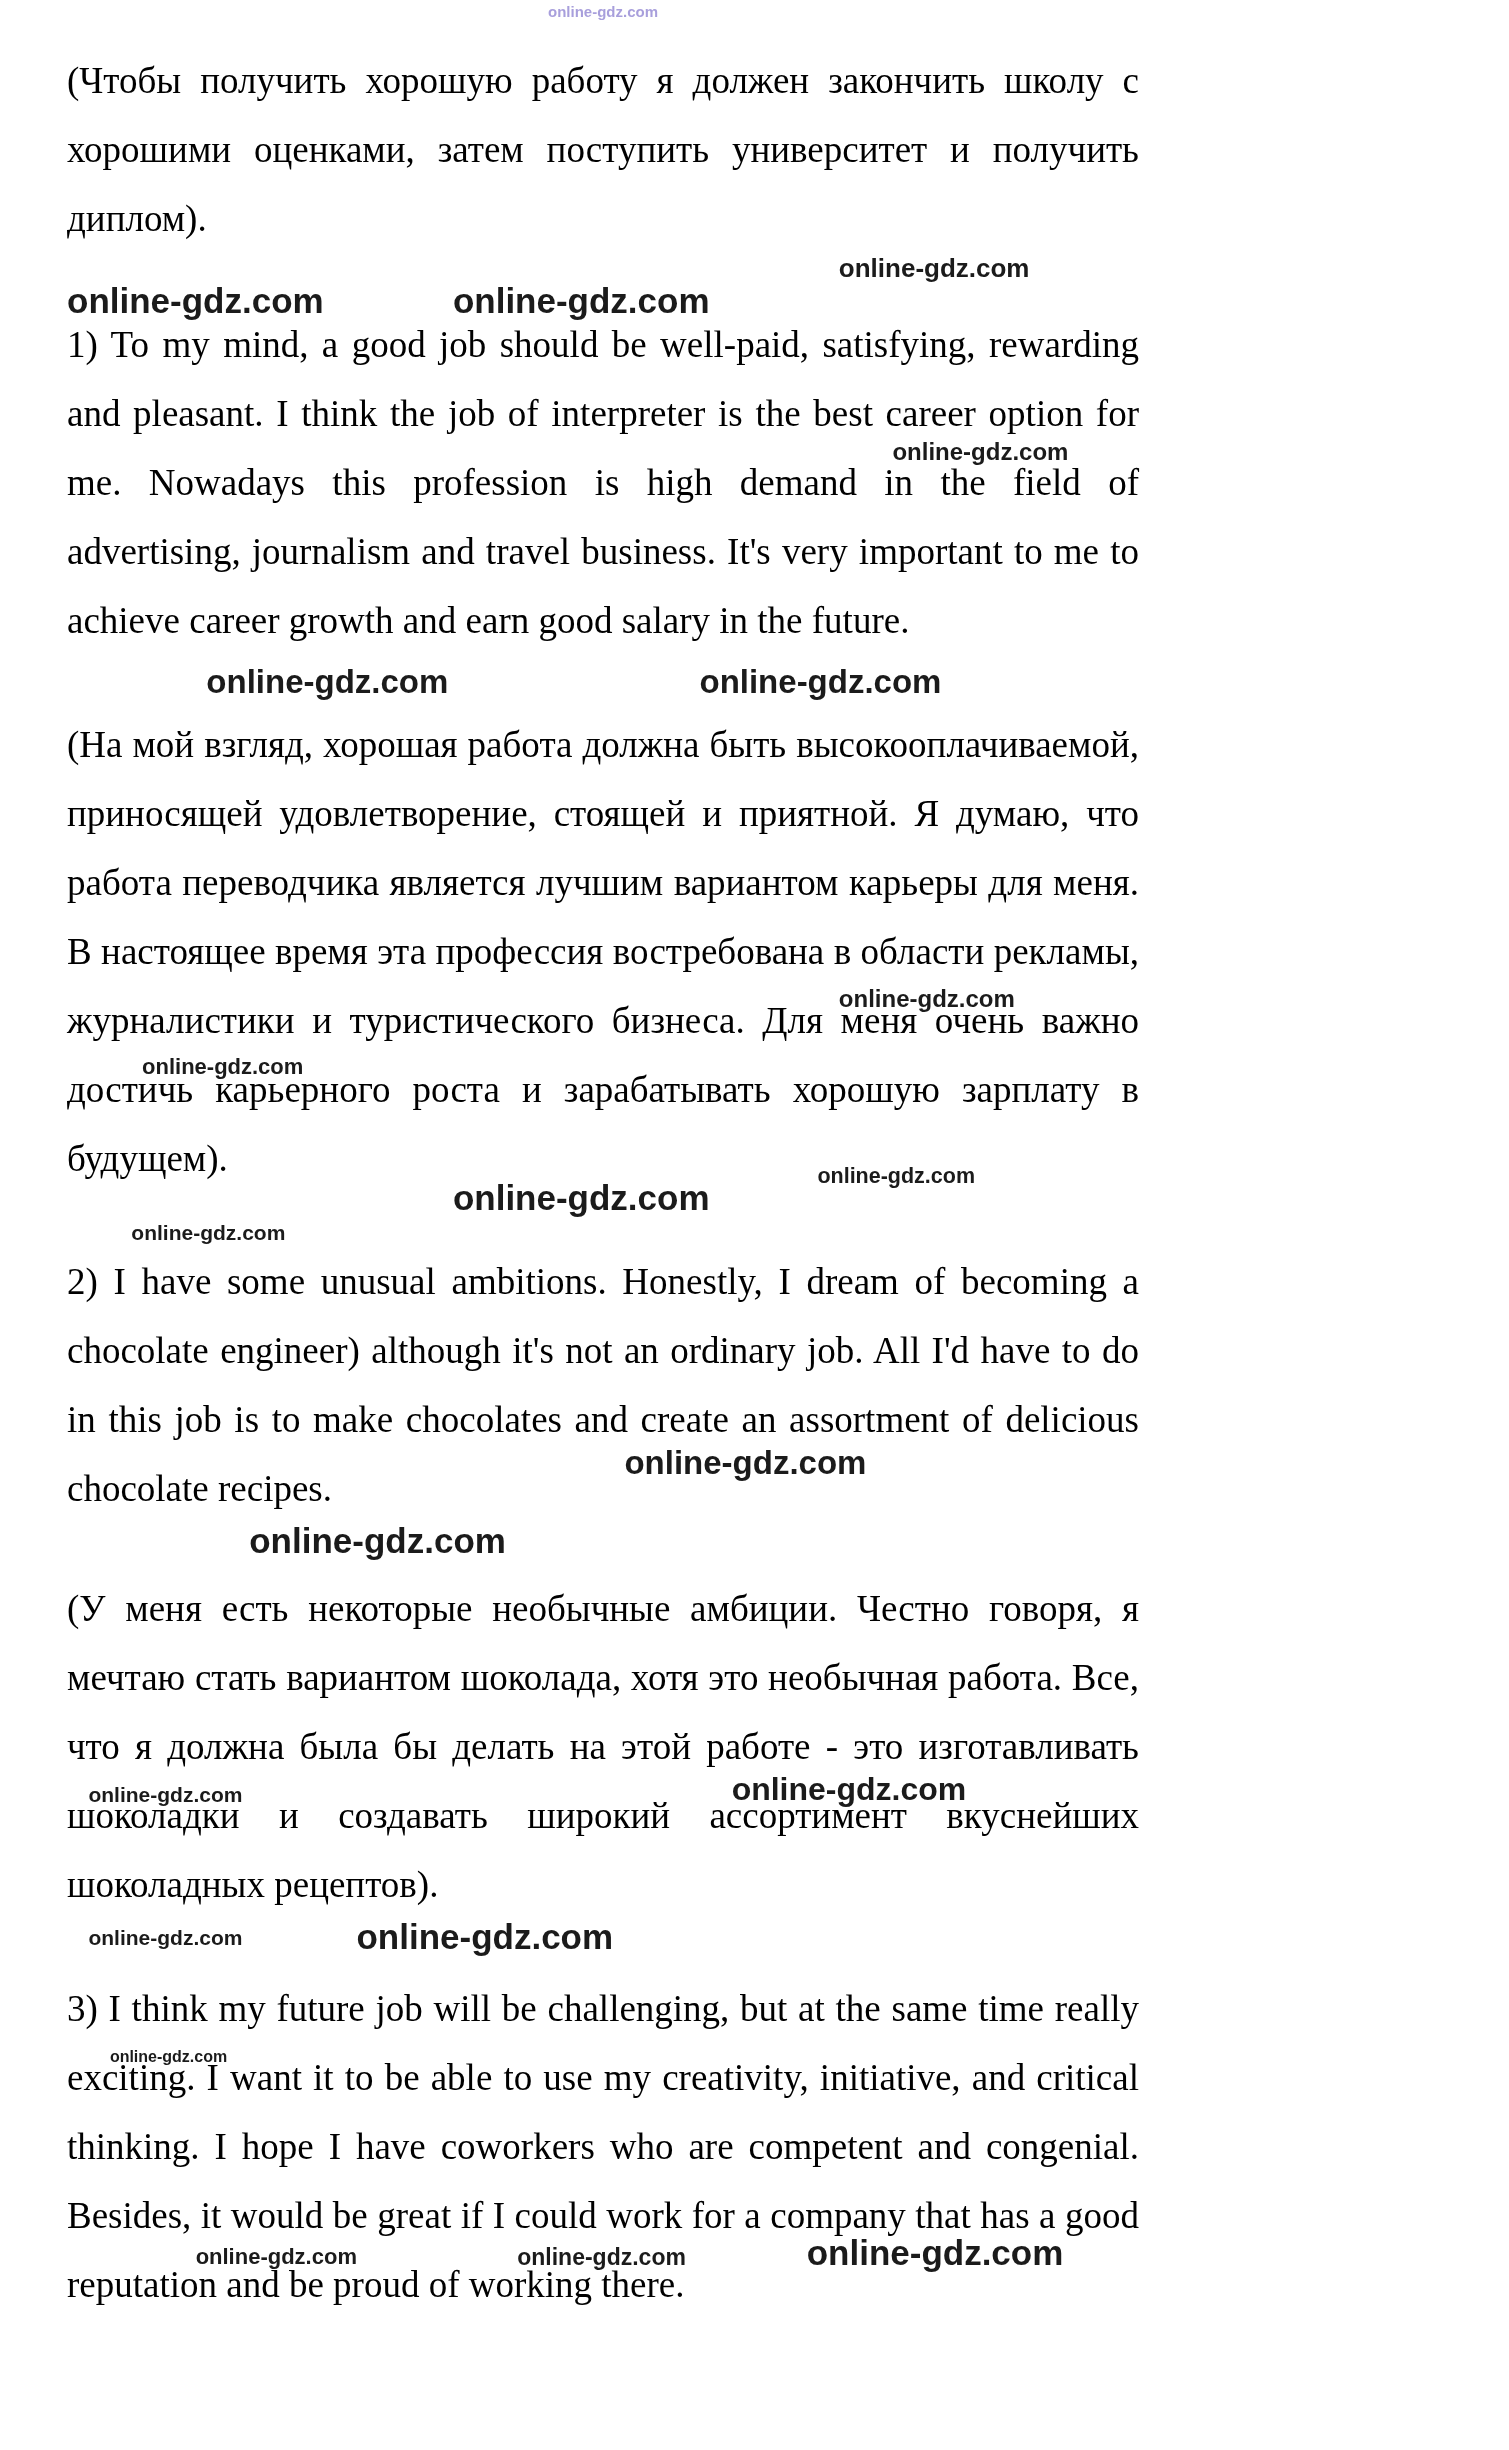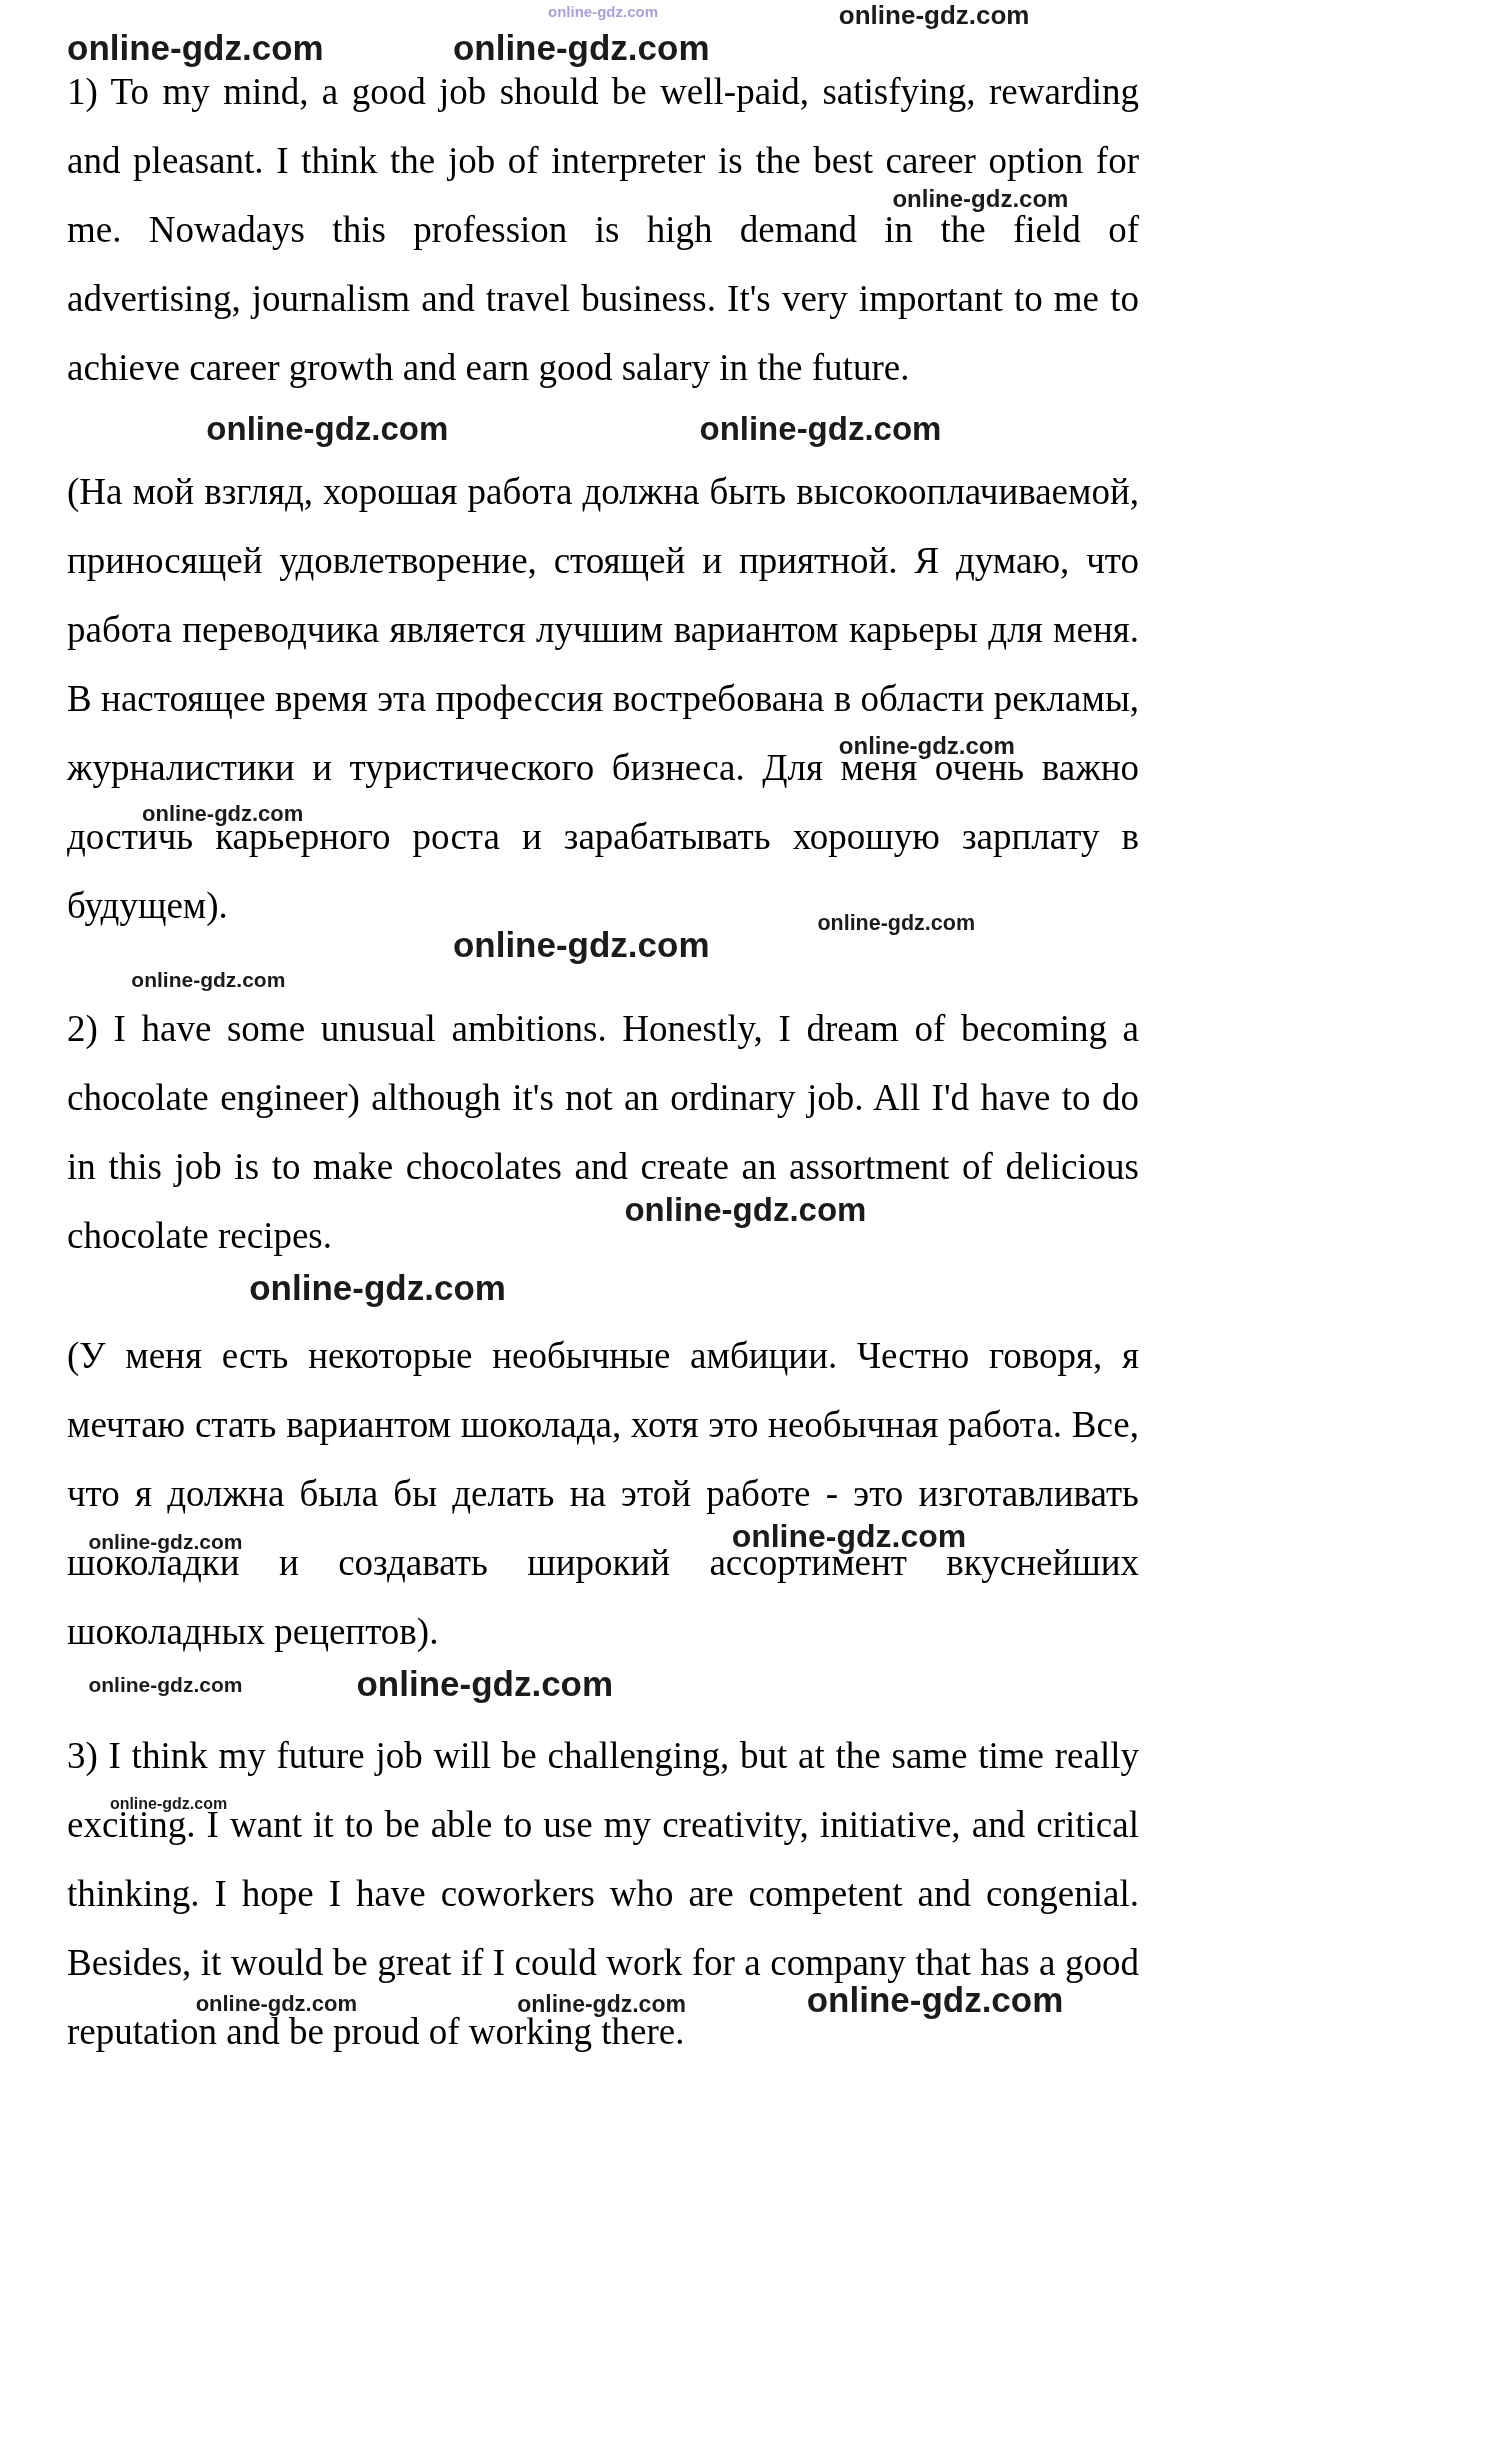--- a/index.html
+++ b/index.html
@@ -60,20 +60,23 @@
   .g4 { height: 51px; }
   .g5 { height: 55px; }
 </style>
 </head>
 <body>
 
 <div class="page">
 
   <div class="wm-top">online-gdz.com</div>
 
+  <p class="para p-ru-intro">
+    <span class="ptext">(Чтобы получить хорошую работу я должен закончить школу с хорошими оценками, затем поступить университет и получить диплом).</span>
+  </p>
 
   <div class="gap g1">
     <span class="wm" style="left:72%; top:1.6px;  font-size:26px;">online-gdz.com</span>
     <span class="wm" style="left:0%;  top:30px; font-size:35px;">online-gdz.com</span>
     <span class="wm" style="left:36%; top:30px; font-size:35px;">online-gdz.com</span>
   </div>
 
   <p class="para">
     <span class="ptext">1) To my mind, a good job should be well-paid, satisfying, rewarding and pleasant. I think the job of interpreter is the best career option for me. Nowadays this profession is high demand in the field of advertising, journalism and travel business. It's very important to me to achieve career growth and earn good salary in the future.</span>
     <span class="wm" style="left:77%; top:130px; font-size:24px;">online-gdz.com</span>

